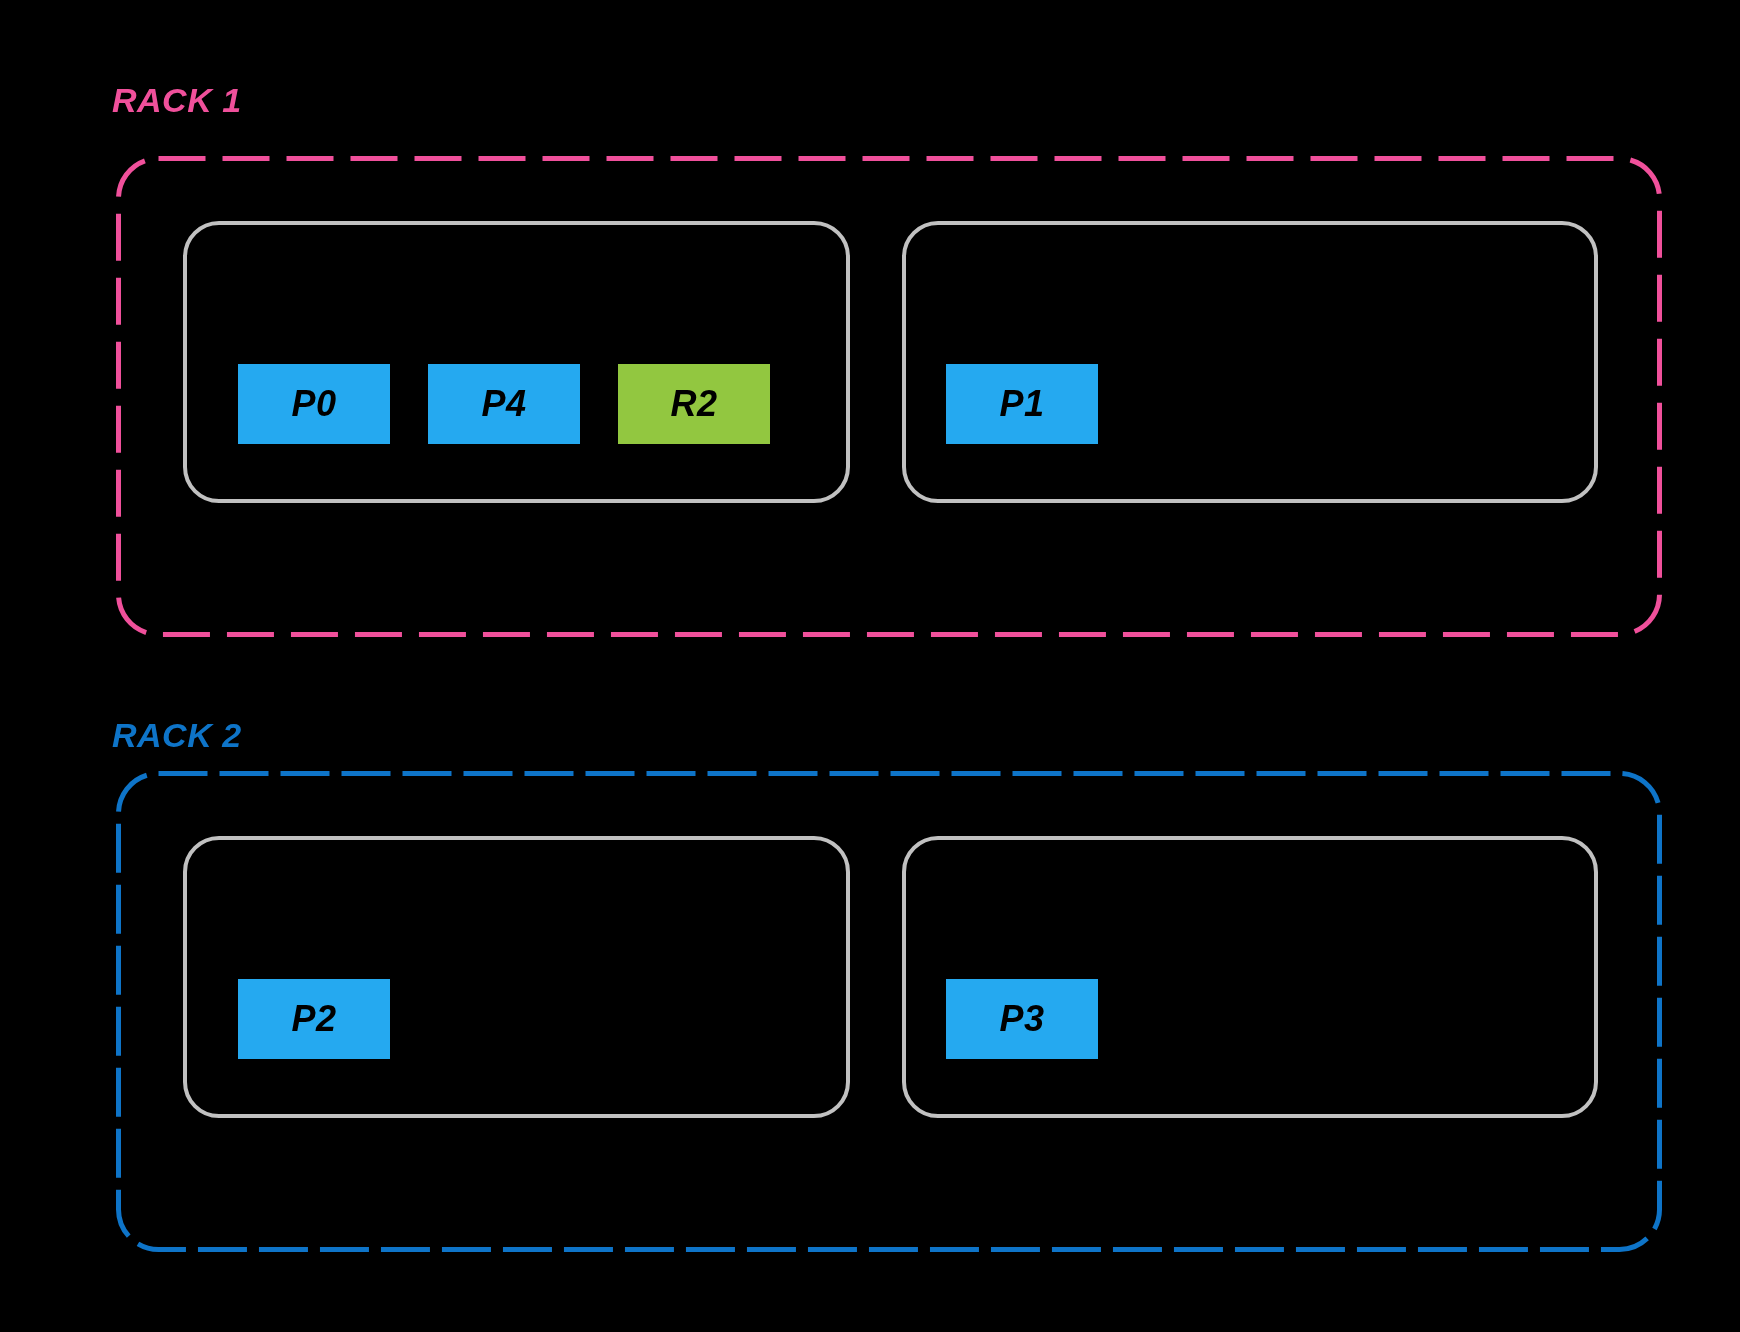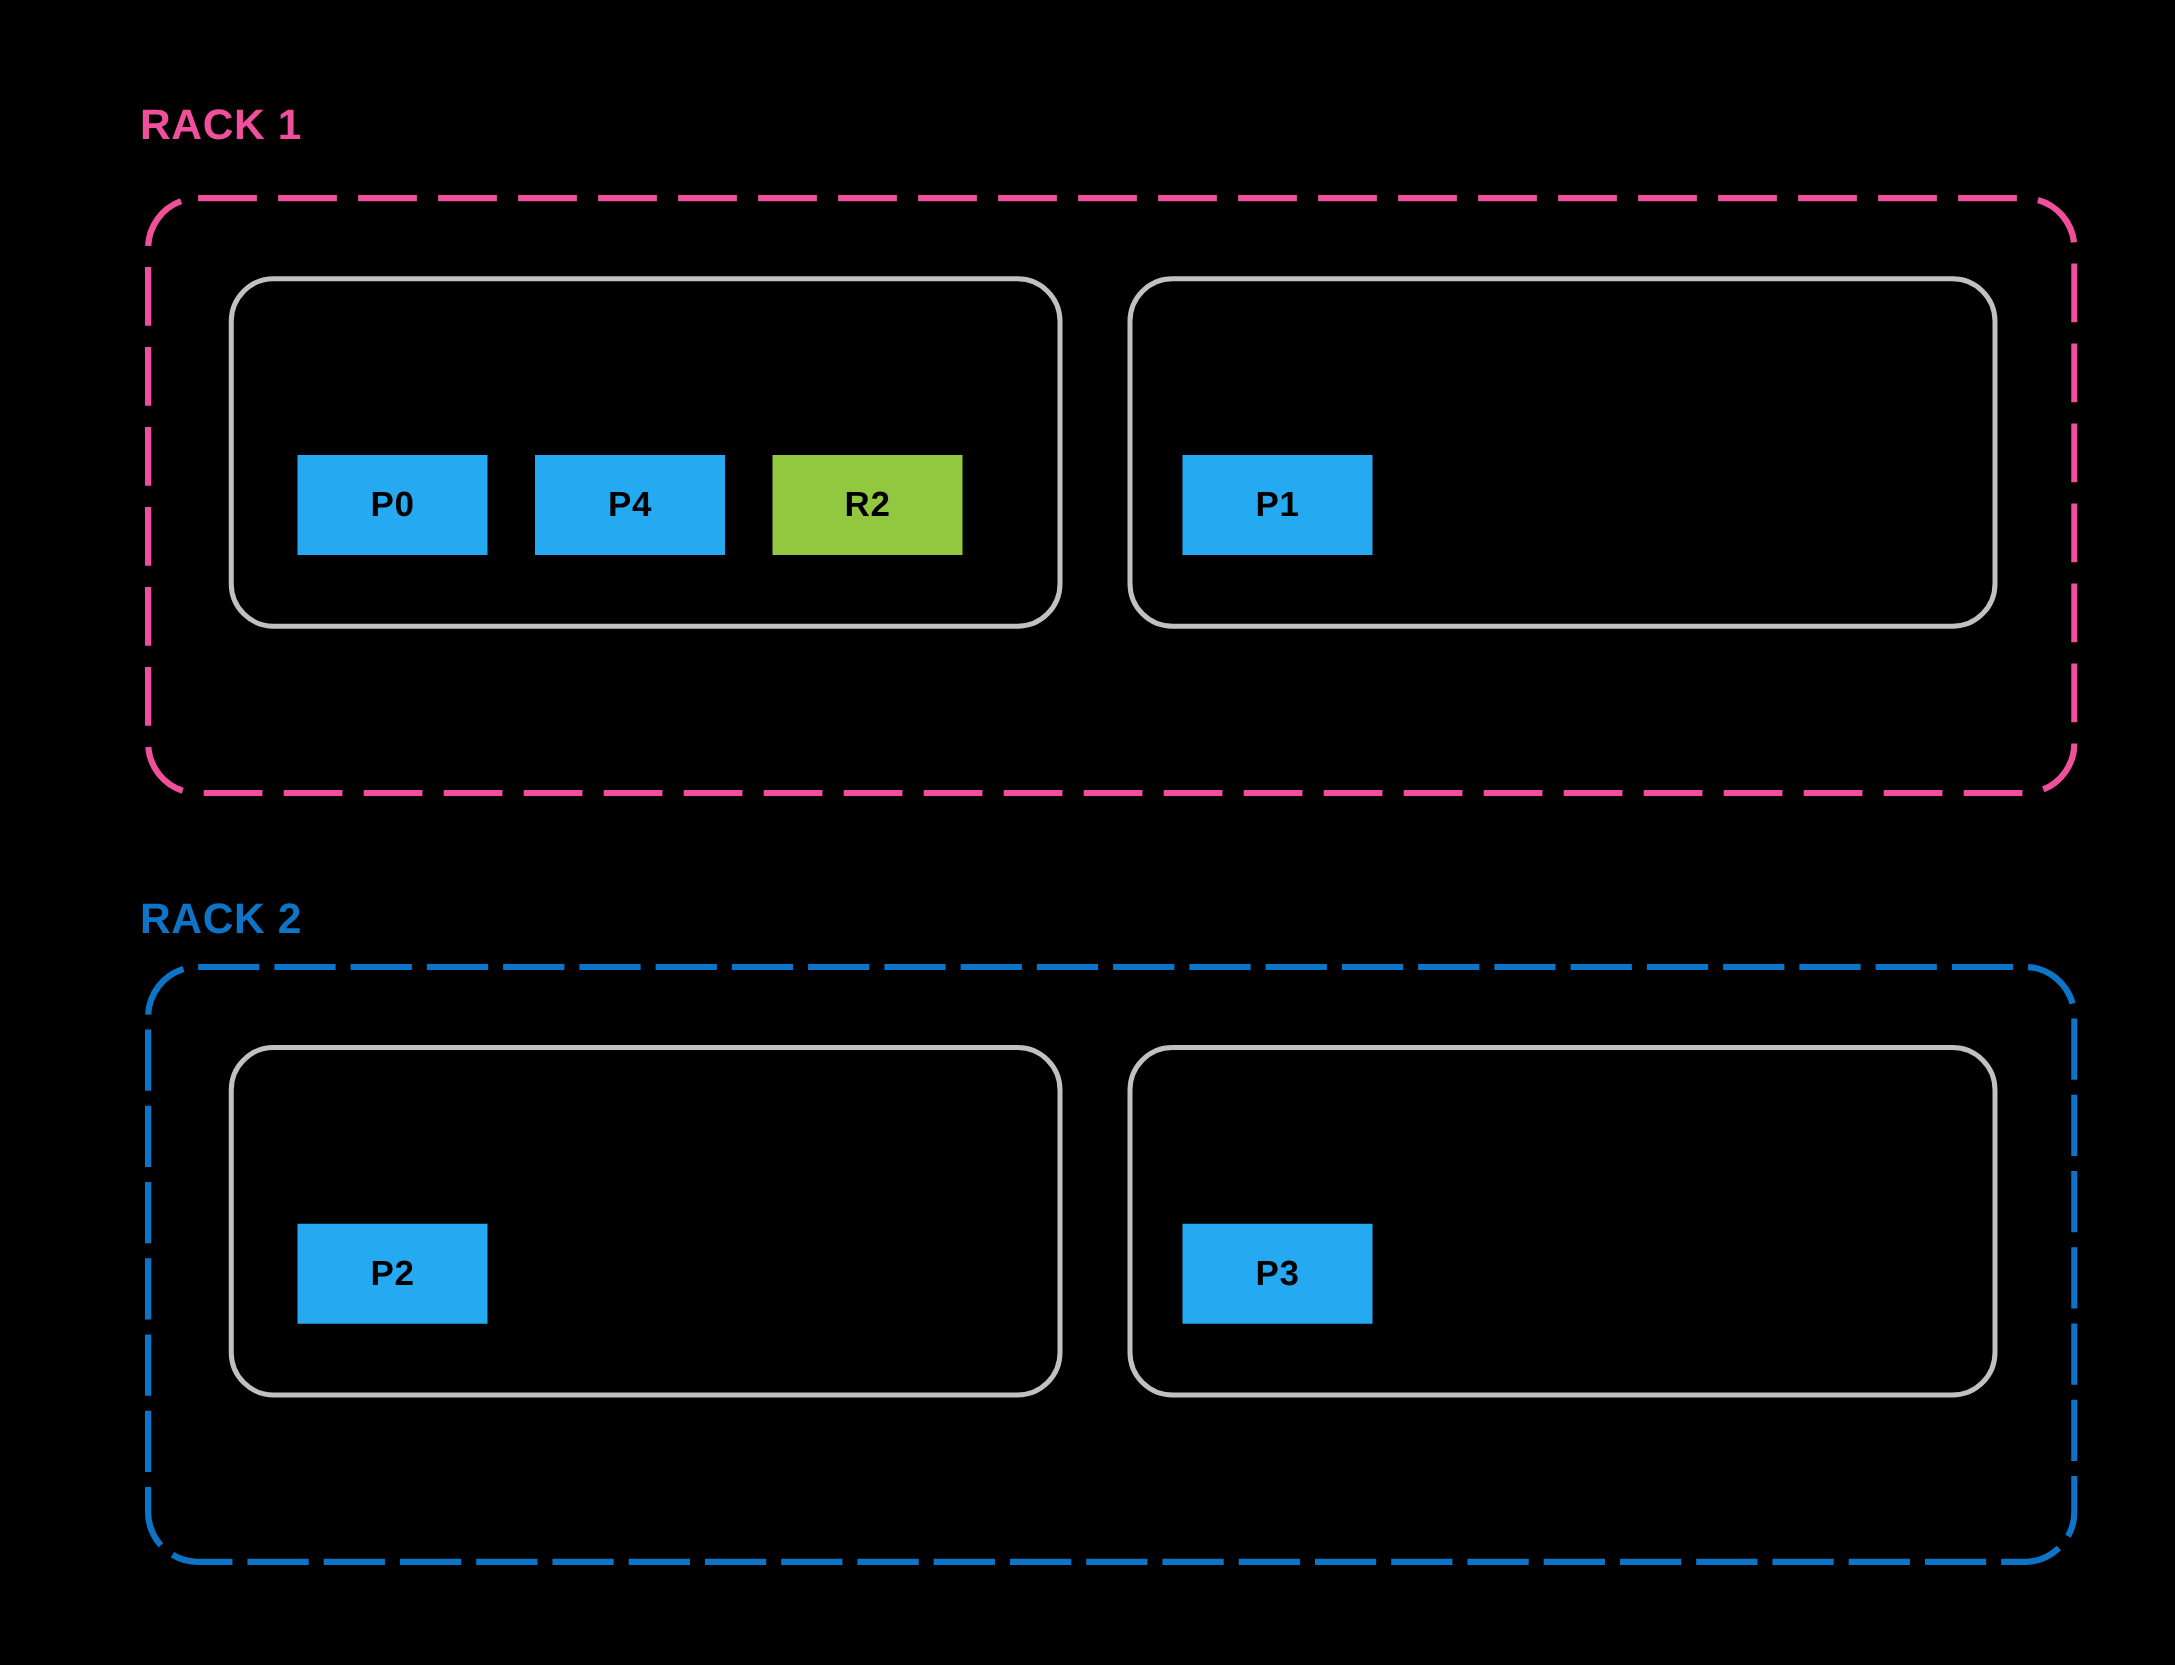--- a/index.html
+++ b/index.html
@@ -7,20 +7,21 @@
     padding: 0;
     background: #000;
   }
   .canvas {
     position: relative;
     width: 1740px;
     height: 1332px;
     background: var(--bg, #000);
     font-family: "Liberation Sans", sans-serif;
     overflow: hidden;
+    font-style: italic;
   }
   .rack-label {
     position: absolute;
     left: 112px;
     font-size: 34px;
     line-height: 34px;
     font-weight: 700;
     letter-spacing: 0.5px;
     white-space: nowrap;
   }
@@ -58,21 +59,21 @@
   .node--left  { left: 67px;  width: 667px; padding-left: 51px; }
   .node--right { left: 786px; width: 696px; padding-left: 40px; }
 
   .chip {
     flex: 0 0 auto;
     width: 152px;
     height: 80px;
     display: flex;
     align-items: center;
     justify-content: center;
-    font-size: 28px;
+    font-size: 36px;
     font-weight: 700;
     letter-spacing: 0.5px;
     color: var(--chip-text, #000);
   }
   .chip--partition { background: var(--chip-partition, #25A9F0); }
   .chip--replica   { background: var(--chip-replica, #92C740); }
 </style>
 </head>
 <body>
 

